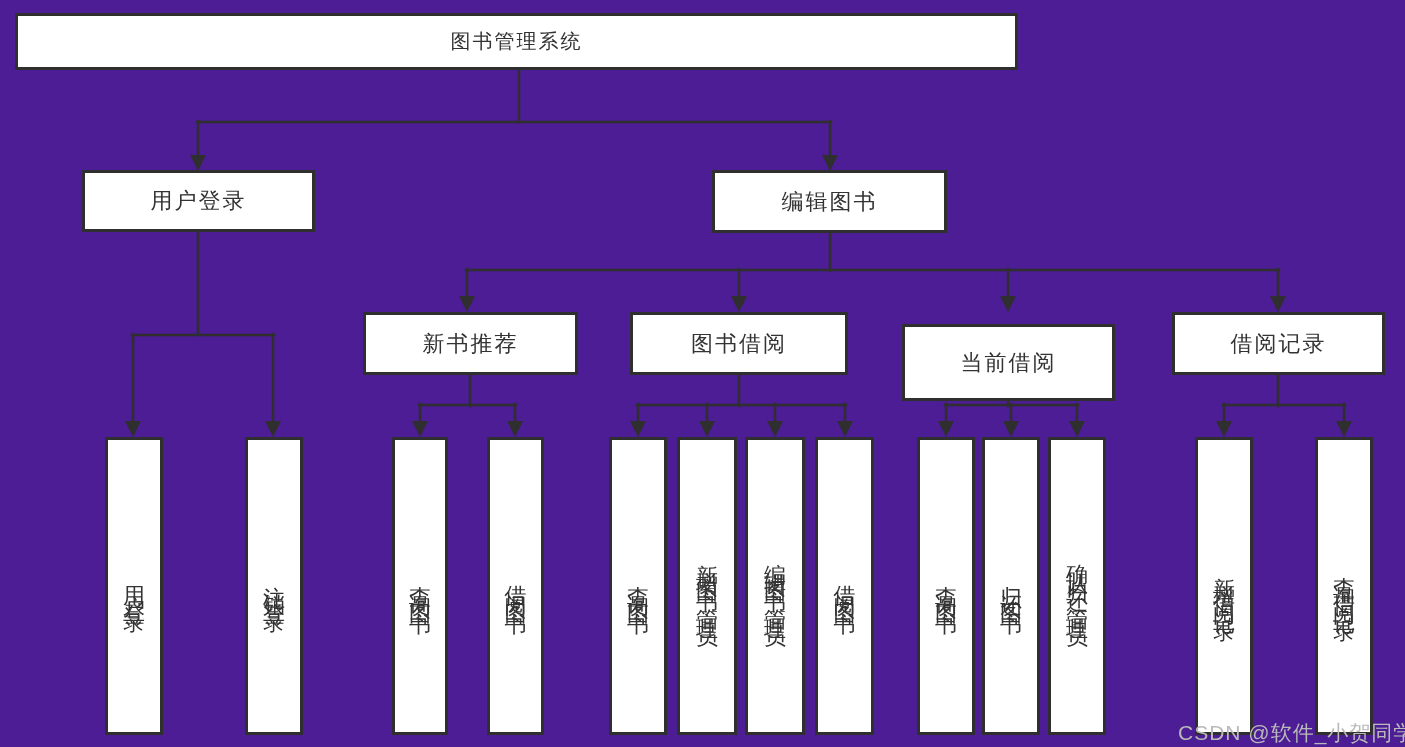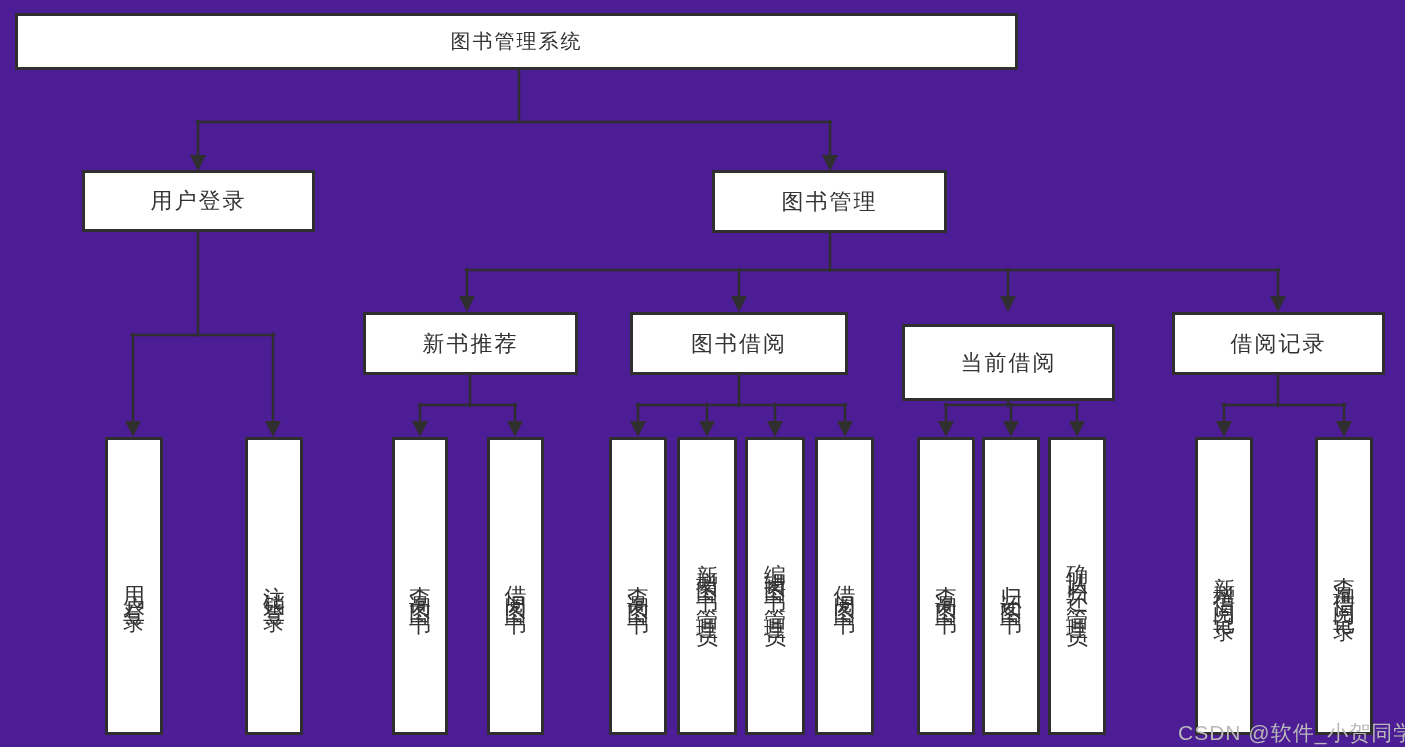--- a/index.html
+++ b/index.html
@@ -96,21 +96,21 @@
   </svg>
 
   <div class="box" style="left:15px;top:13px;width:1003px;height:57px">
     <span class="root-label">图书管理系统</span>
   </div>
 
   <div class="box" style="left:82px;top:170px;width:233px;height:62px">
     <span class="hlabel">用户登录</span>
   </div>
   <div class="box" style="left:712px;top:170px;width:235px;height:63px">
-    <span class="hlabel">图书管理</span>
+    <span class="hlabel">编辑图书</span>
   </div>
 
   <div class="box" style="left:363px;top:312px;width:215px;height:63px">
     <span class="hlabel">新书推荐</span>
   </div>
   <div class="box" style="left:630px;top:312px;width:218px;height:63px">
     <span class="hlabel">图书借阅</span>
   </div>
   <div class="box" style="left:902px;top:324px;width:213px;height:77px">
     <span class="hlabel">当前借阅</span>

